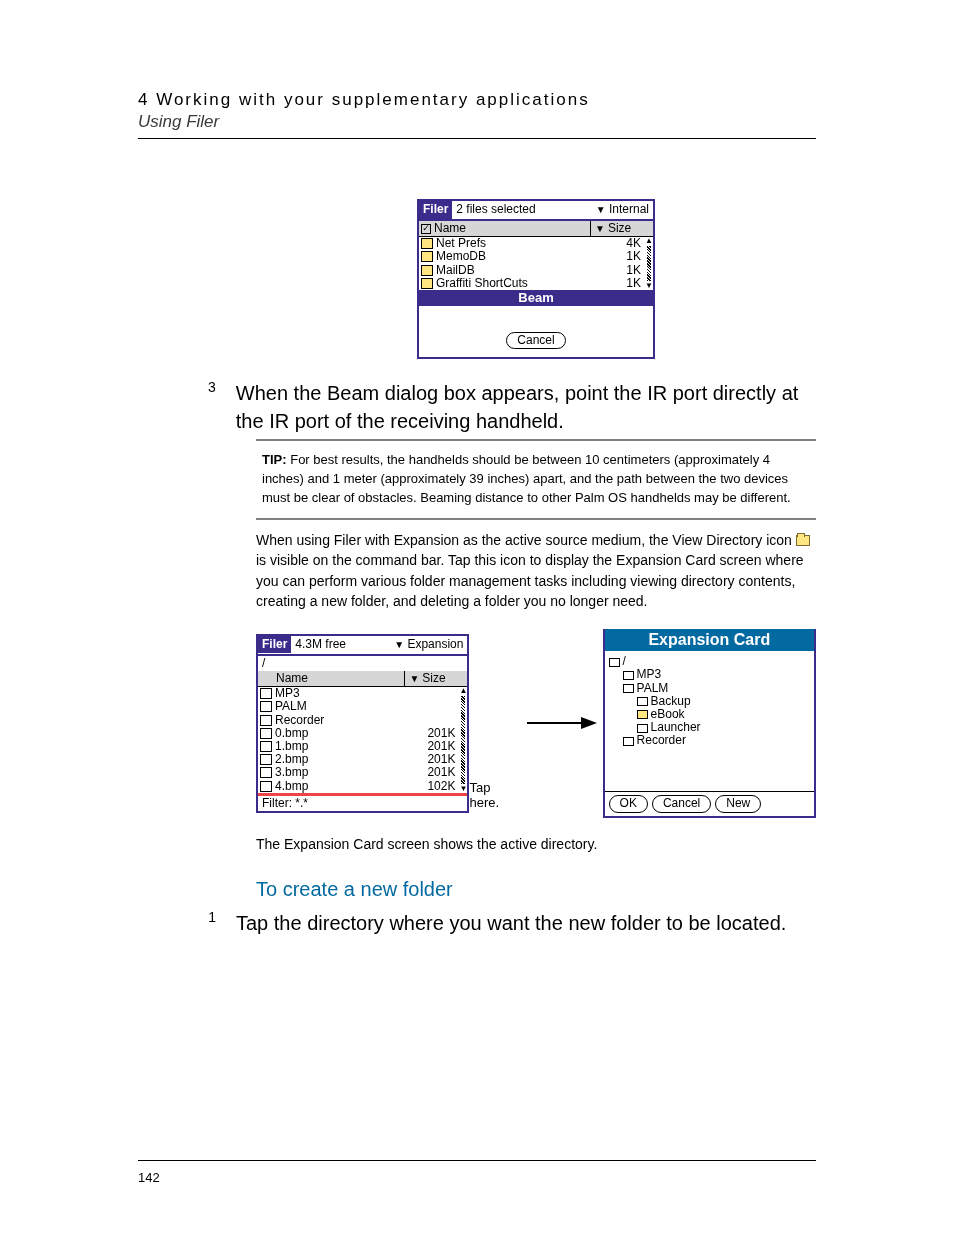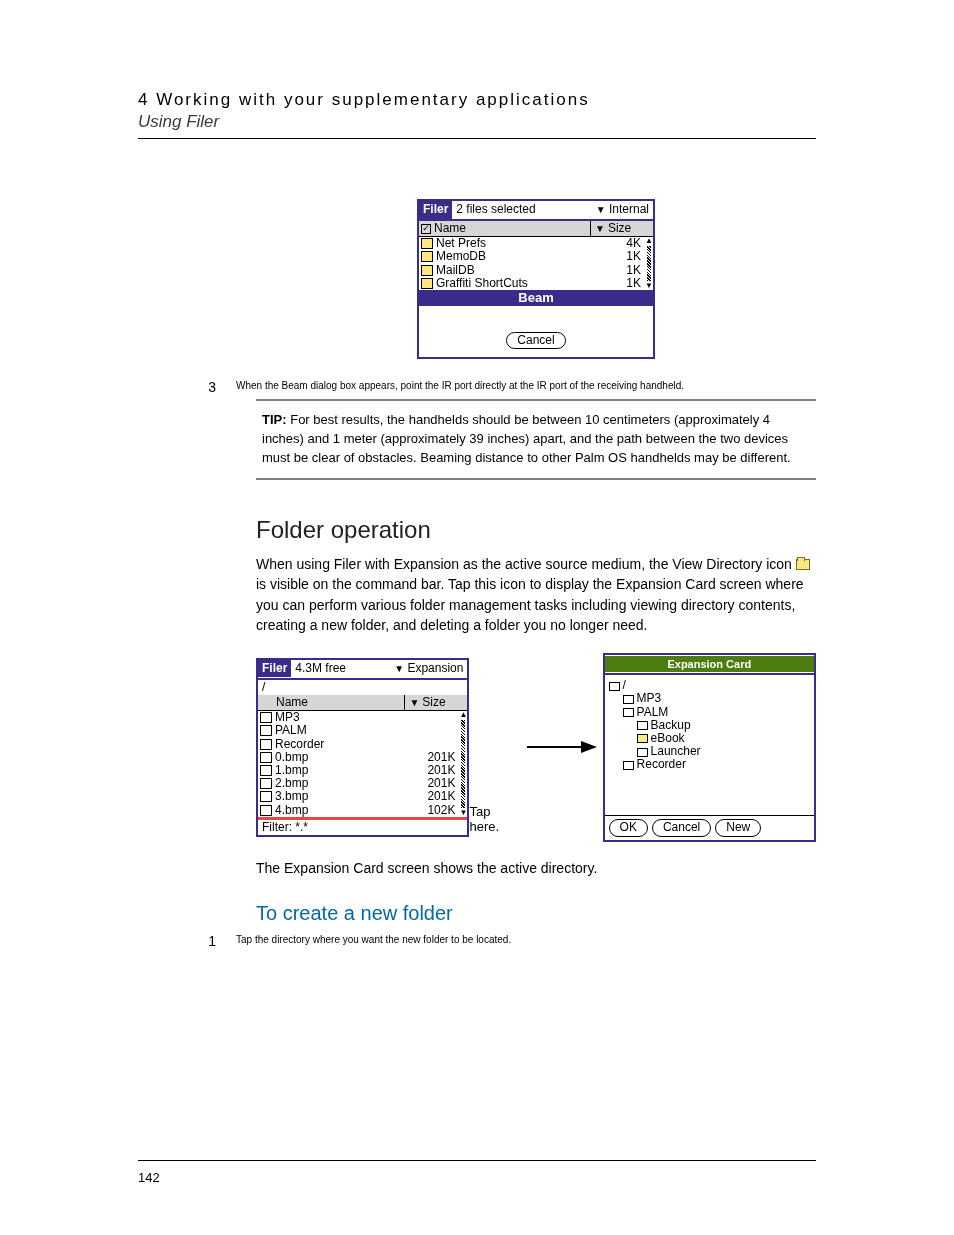--- a/index.html
+++ b/index.html
@@ -86,21 +86,21 @@
     display:inline-block;
   }
   .palm-device::before { content:"≈"; position:absolute; top:-16px; left:4px; font-size:12px; }
   .searching { font-weight:bold; }
   .pill-btn {
     display:inline-block; border:1px solid #000; border-radius:10px; padding:1px 10px; font-size:12px;
     background:#fff;
   }
   .step-row { display:flex; margin-top:20px; }
   .step-num { width:28px; text-align:right; padding-right:20px; font-size:14px; margin-left:-48px;}
-  .step-text { font-size:10px; line-height:1.4; }
+  .step-text { font-size:20px; line-height:1.4; }
   .tip-box {
     border-top:2px solid #808080; border-bottom:2px solid #808080;
     padding:10px 6px; margin-top:4px; font-size:13px; line-height:1.45;
   }
   .tip-label { font-weight:bold; }
   .h2 { font-size:24px; font-weight:300; margin-top:36px; color:#222; }
   .body-text { font-size:14px; line-height:1.45; margin-top:10px; }
   .folder-inline-icon {
     display:inline-block; width:14px; height:11px; border:1px solid #7a6a30; background:#ffe680;
     position:relative; top:1px;
@@ -113,21 +113,21 @@
   .palm2 .palm-titlebar, .palm3 .palm-titlebar { height:20px; }
   .crumb { padding:1px 4px; font-size:12px; }
   .filter-row { border-top:3px solid #ef4444; padding:1px 4px; font-size:12px; }
   .btn-row { border-top:1px solid #000; padding:3px 4px; display:flex; gap:4px; align-items:center; }
   .mini-folder { width:10px; height:10px; display:inline-block; position:relative; margin-left:auto;}
   .mini-folder::before { content:""; position:absolute; inset:2px 0 0 0; border:1px solid #7a6a30; background:#ffe680;}
   .mini-handle { width:10px; height:2px; border-top:1px solid #000; margin-left:4px;}
   .tap-here-group { display:flex; flex-direction:column; align-items:flex-start; font-size:13px;
     position:relative; }
   .tap-here-text { margin-top:-4px; }
-  .palm3 .title-full { flex:1; background:#4d7c0f; color:#fff; text-align:center; font-weight:bold; padding:2px 0; font-size:11px;}
+  .palm3 .title-full { flex:1; background:#0369a1; color:#fff; text-align:center; font-weight:bold; padding:2px 0; font-size:16px;}
   .tree { padding:4px; font-size:12px; }
   .tree-row { display:flex; align-items:center; gap:3px; }
   .tree-ind1 { padding-left:14px; }
   .tree-ind2 { padding-left:28px; }
   .tree-icon { width:11px; height:10px; display:inline-block; position:relative;}
   .tree-icon::before { content:""; position:absolute; inset:1px 0 0 0; border:1px solid #000; background:#fff;}
   .tree-icon.open::before { background:#ffe680;}
   .palm3 .btn-row { justify-content:flex-start; }
   .caption { font-size:14px; margin-top:18px; }
   .h3 { font-size:20px; font-weight:400; margin-top:26px; color:#0369a1; }
@@ -205,21 +205,20 @@
     <div class="step-row">
       <div class="step-num">3</div>
       <div class="step-text">When the Beam dialog box appears, point the IR port directly at the IR port of the receiving handheld.</div>
     </div>
 
     <div class="tip-box">
       <span class="tip-label">TIP:</span>
       <span>For best results, the handhelds should be between 10 centimeters (approximately 4 inches) and 1 meter (approximately 39 inches) apart, and the path between the two devices must be clear of obstacles. Beaming distance to other Palm OS handhelds may be different.</span>
     </div>
 
-    <div class="h2">Folder operation</div>
     <div class="body-text">
       <span>When using Filer with Expansion as the active source medium, the View Directory icon </span><span class="folder-inline-icon"></span><span> is visible on the command bar. Tap this icon to display the Expansion Card screen where you can perform various folder management tasks including viewing directory contents, creating a new folder, and deleting a folder you no longer need.</span>
     </div>
 
     <div class="two-screens">
 
       <div class="palm palm2">
         <div class="palm-titlebar">
           <span class="filer-tag">Filer</span>
           <span class="title-text">4.3M free</span>

